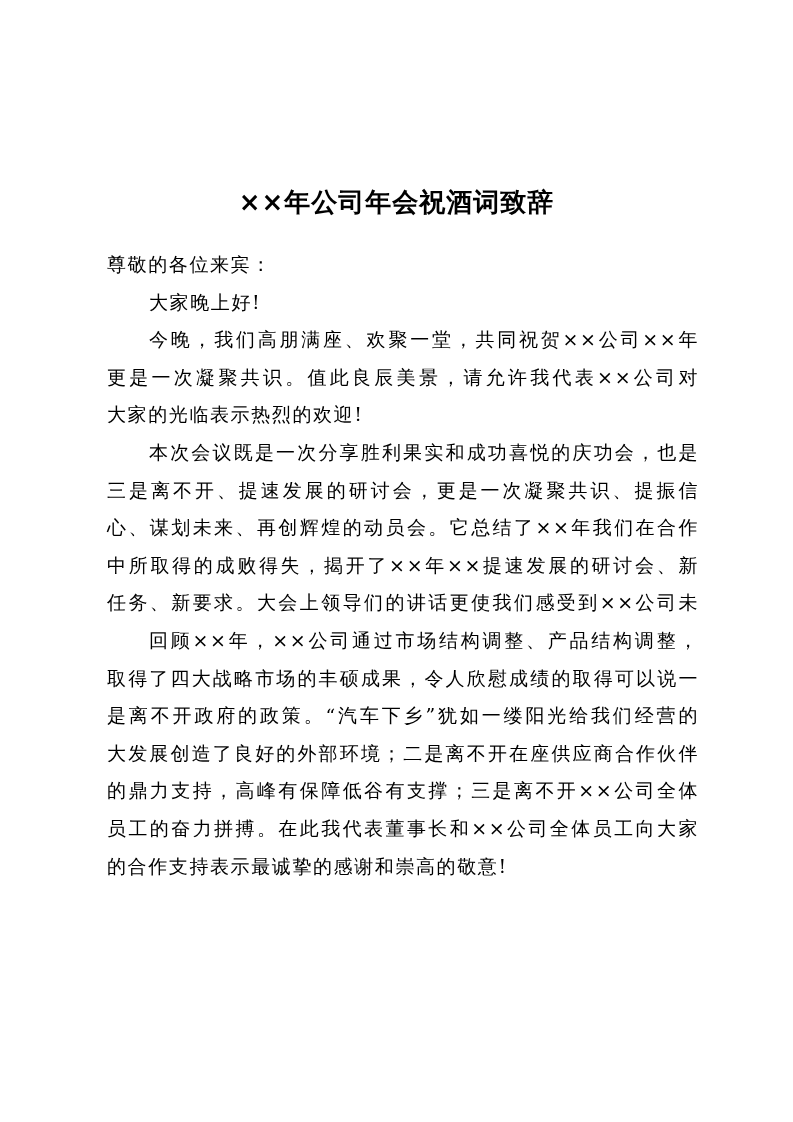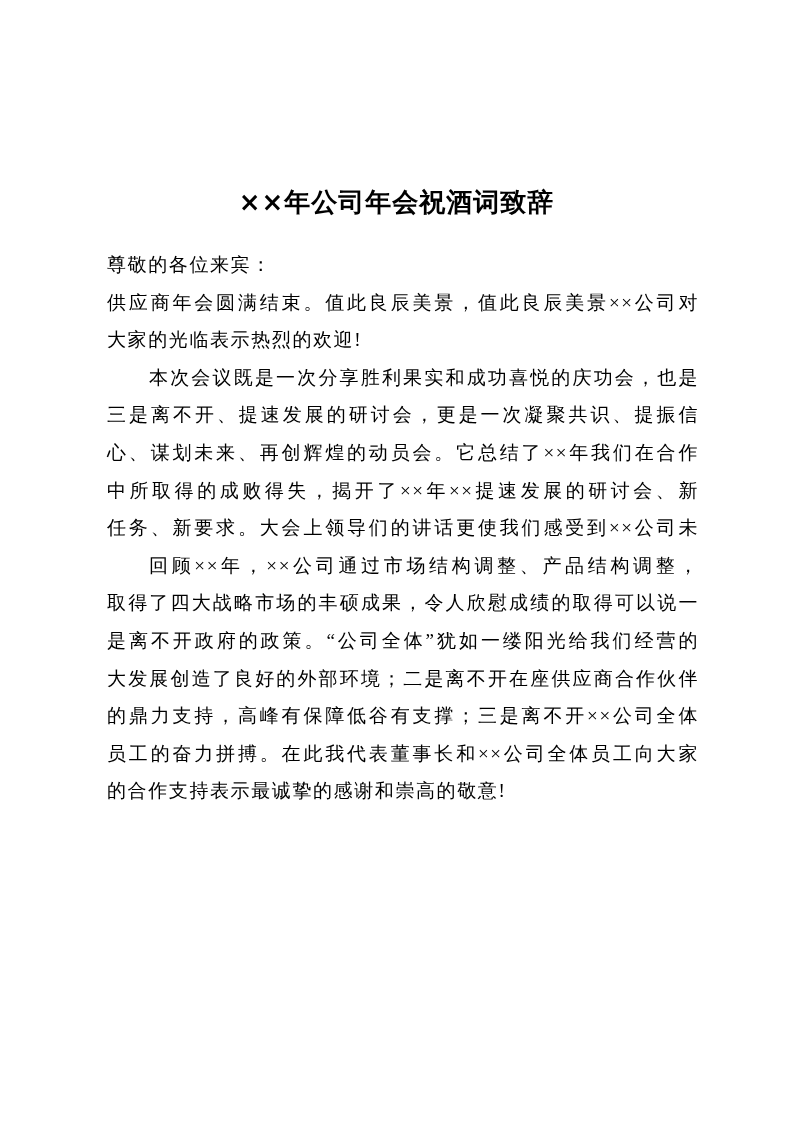--- a/index.html
+++ b/index.html
@@ -44,54 +44,55 @@
       font-size: 19px;
       line-height: 37.6px;
       letter-spacing: 1.6px;
     }
     .line {
       display: block;
       white-space: nowrap;
       height: 37.6px;
       text-align: justify;
       text-align-last: justify;
-      font-family: Liberation Serif, serif;
     }
     .line.last {
       text-align-last: left;
     }
     .indent {
       padding-left: 42px;
     }
   </style>
 </head>
 <body>
 
 <div class="page">
   <h1 class="title">××年公司年会祝酒词致辞</h1>
 
   <div class="body">
     <span class="line last">尊敬的各位来宾：</span>
+    <span class="line last indent">大家晚上好!</span>
 
     <div>
-      <span class="line">供应商年会圆满结束。值此良辰美景，值此良辰美景××公司对</span>
+      <span class="line indent">今晚，我们高朋满座、欢聚一堂，共同祝贺××公司××年</span>
+      <span class="line">更是一次凝聚共识。值此良辰美景，请允许我代表××公司对</span>
       <span class="line last">大家的光临表示热烈的欢迎!</span>
     </div>
 
     <div>
       <span class="line indent">本次会议既是一次分享胜利果实和成功喜悦的庆功会，也是</span>
       <span class="line">三是离不开、提速发展的研讨会，更是一次凝聚共识、提振信</span>
       <span class="line">心、谋划未来、再创辉煌的动员会。它总结了××年我们在合作</span>
       <span class="line">中所取得的成败得失，揭开了××年××提速发展的研讨会、新</span>
       <span class="line">任务、新要求。大会上领导们的讲话更使我们感受到××公司未</span>
     </div>
 
     <div>
       <span class="line indent">回顾××年，××公司通过市场结构调整、产品结构调整，</span>
       <span class="line">取得了四大战略市场的丰硕成果，令人欣慰成绩的取得可以说一</span>
-      <span class="line">是离不开政府的政策。“公司全体”犹如一缕阳光给我们经营的</span>
+      <span class="line">是离不开政府的政策。“汽车下乡”犹如一缕阳光给我们经营的</span>
       <span class="line">大发展创造了良好的外部环境；二是离不开在座供应商合作伙伴</span>
       <span class="line">的鼎力支持，高峰有保障低谷有支撑；三是离不开××公司全体</span>
       <span class="line">员工的奋力拼搏。在此我代表董事长和××公司全体员工向大家</span>
       <span class="line last">的合作支持表示最诚挚的感谢和崇高的敬意!</span>
     </div>
   </div>
 </div>
 
 </body></html>

